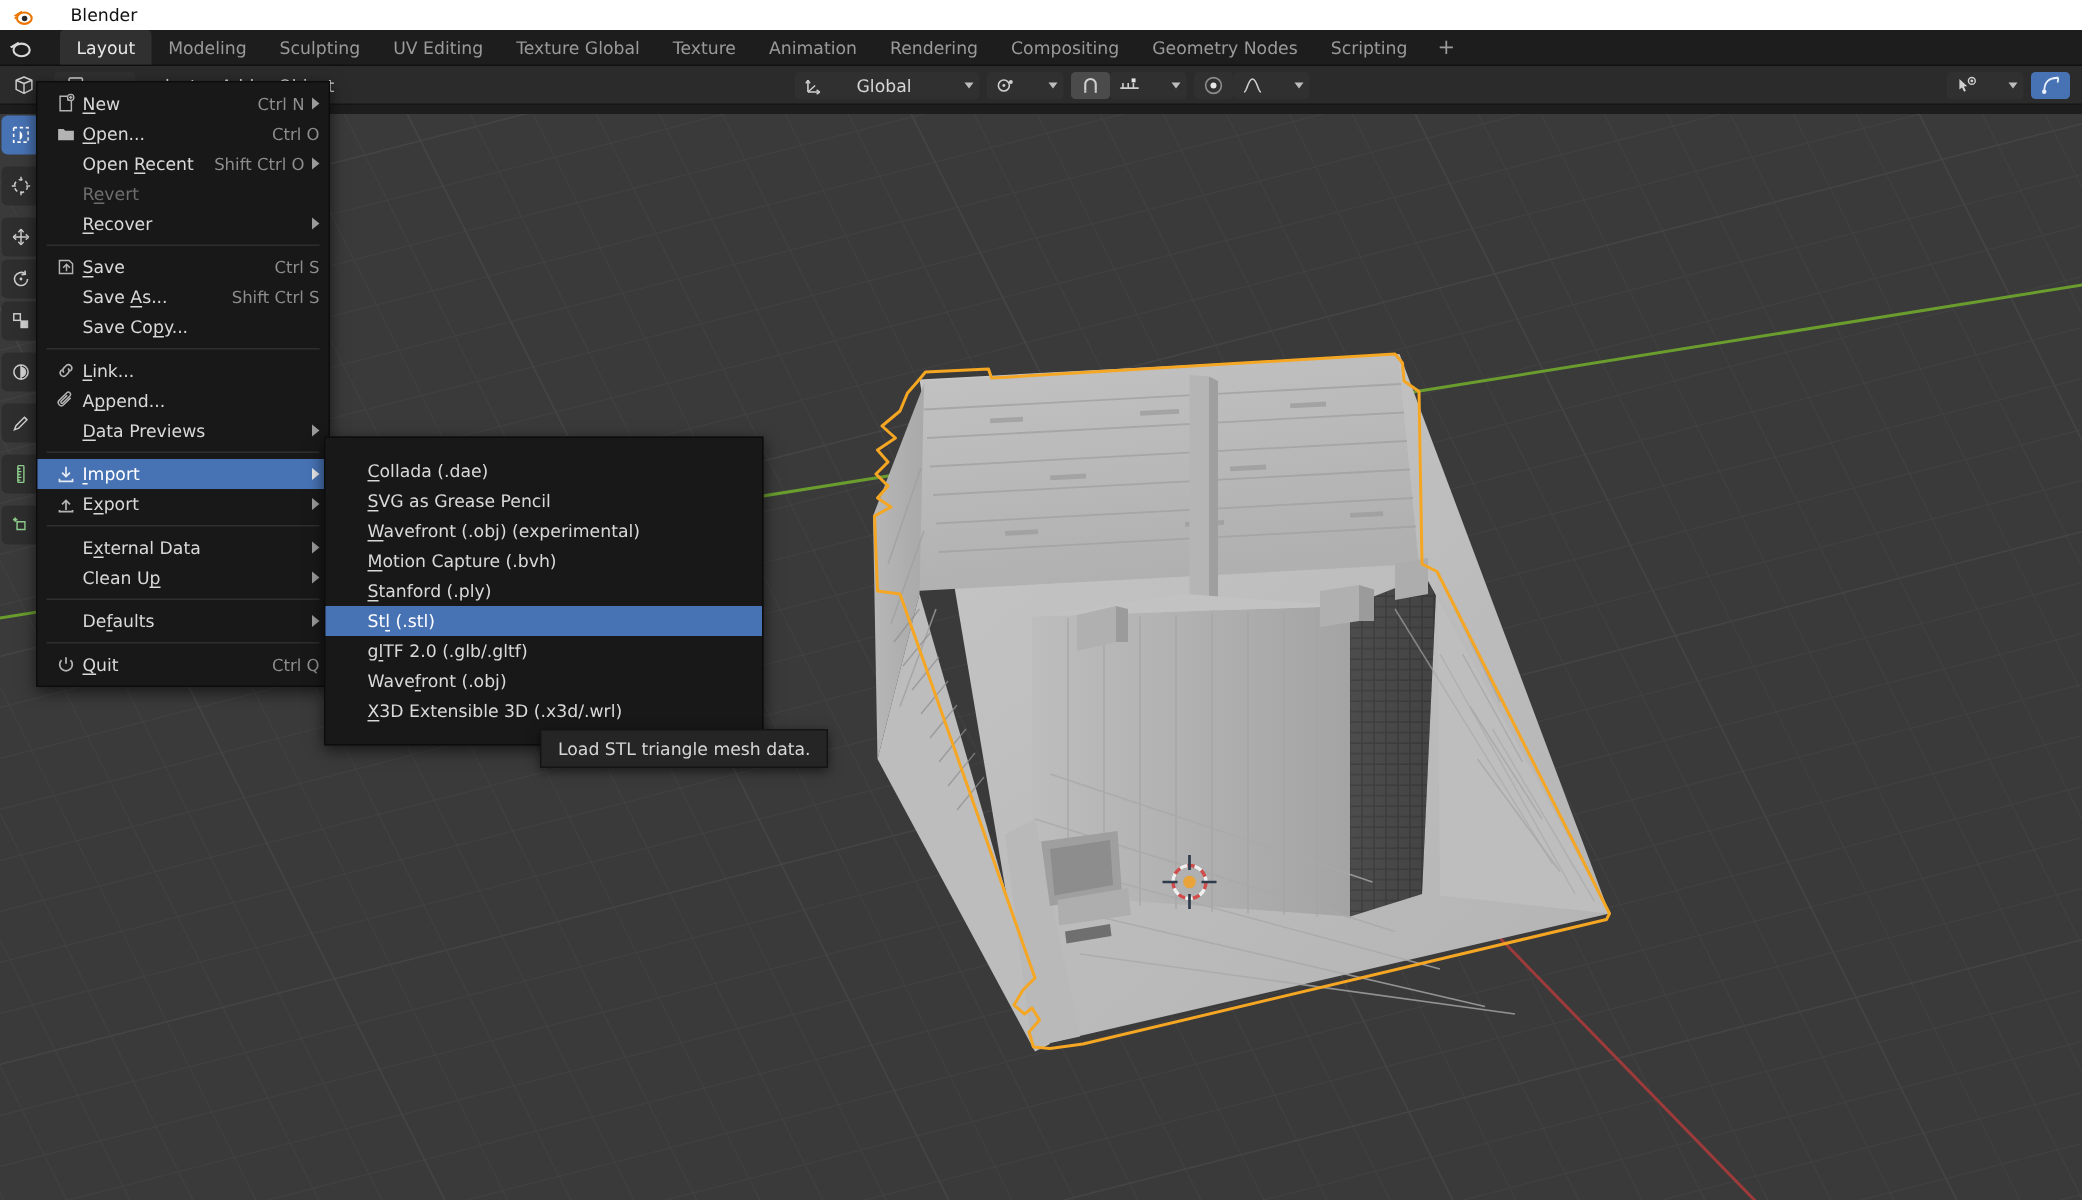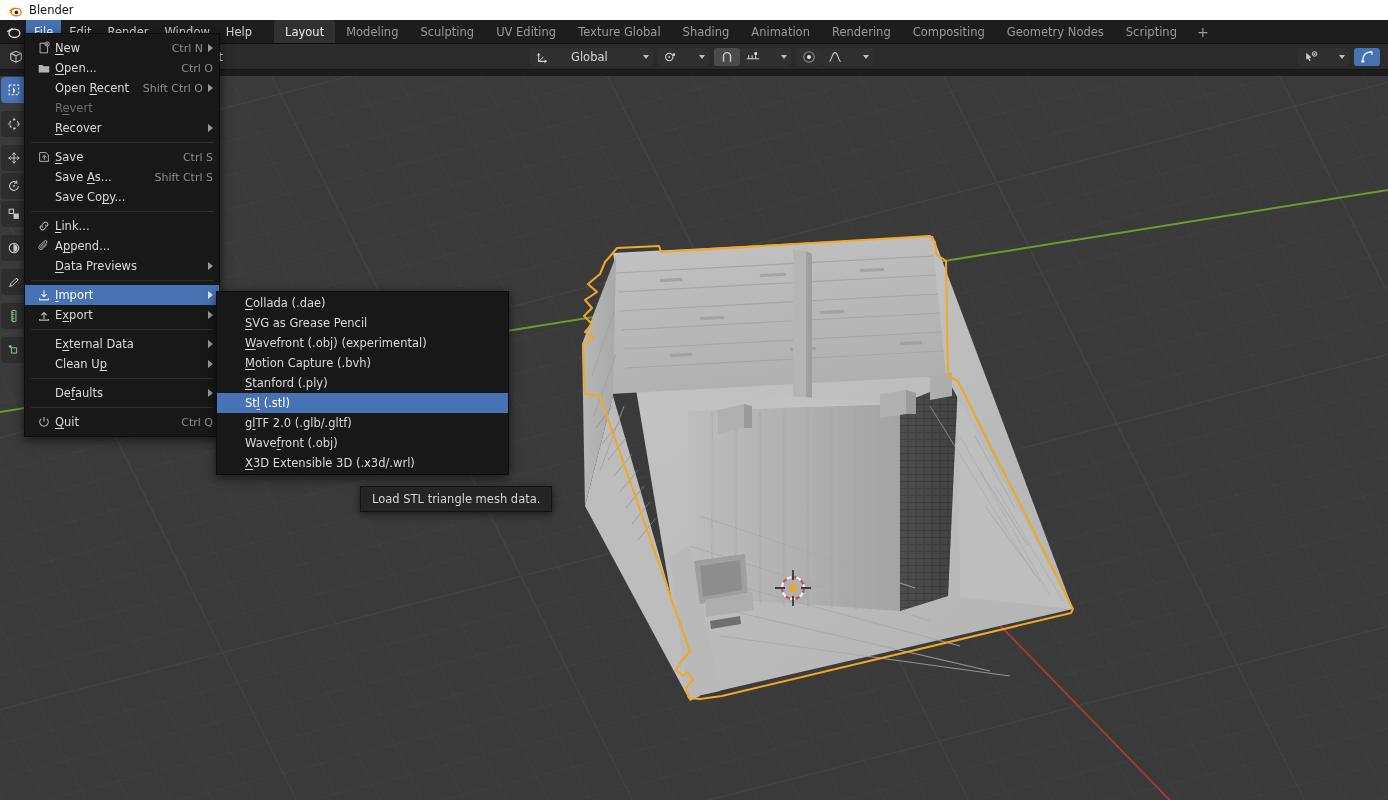--- a/index.html
+++ b/index.html
@@ -2,21 +2,21 @@
 <html><head>
 <meta charset="utf-8">
 <style>
   * { box-sizing: border-box; margin:0; padding:0; }
   html,body { width:1388px; height:800px; overflow:hidden; background:#1d1d1d;
               font-family:"DejaVu Sans", sans-serif; }
 
   
   #titlebar{
     height:20px; width:100%; background:#ffffff; display:flex; align-items:center;
-    padding-left:8px; gap:7px;
+    padding-left:8px; gap:25px;
   }
   #titlebar .tb-title{ font-size:11.5px; color:#111; font-family:"DejaVu Sans",sans-serif;}
   .blender-logo{ width:14px;height:14px;position:relative;display:inline-block; }
 
   
   #topbar{
     height:24px; width:100%; background:#1d1d1d; display:flex; align-items:stretch;
     border-bottom:1px solid #101010;
   }
   #topbar .logo-cell{ width:26px; display:flex;align-items:center;justify-content:center; }
@@ -62,21 +62,21 @@
 
   
   #viewport{
     position:absolute; left:0; top:76px; width:1388px; height:724px;
     background:#3a3a3a; overflow:hidden;
   }
   #grid{ position:absolute; inset:-200px -200px -200px -200px; }
 
   
   #filemenu{
-    position:absolute; left:24px; top:33px; width:196px; background:#181818;
+    position:absolute; left:24px; top:54px; width:196px; background:#181818;
     border:1px solid #0d0d0d; box-shadow:0 3px 10px rgba(0,0,0,.6);
     padding:4px 0; z-index:40;
   }
   .mi{
     height:20px; display:flex;align-items:center; padding:0 6px 0 8px; color:#d9d9d9;
     font-size:11.5px; position:relative; white-space:nowrap;
   }
   .mi .mi-ico{ width:22px; display:flex;align-items:center;justify-content:center;
                flex:0 0 22px; opacity:.85;}
   .mi .mi-label{ flex:1 1 auto; }
@@ -87,21 +87,21 @@
   .mi.hl{ background:#4772b3; color:#ffffff; }
   .mi.hl .mi-arrow{ border-left-color:#e6e6e6; }
   .mi.disabled{ color:#6d6d6d; }
   .msep{ height:1px;background:#2e2e2e;margin:4px 6px; }
   .u{ text-decoration:underline; text-underline-offset:2px; }
 
   
   #submenu{
     position:absolute; left:216px; top:291px; width:293px; background:#181818;
     border:1px solid #0d0d0d; box-shadow:0 3px 10px rgba(0,0,0,.6);
-    padding:1px 0; z-index:41;
+    padding:12px 0; z-index:41;
   }
   #submenu .mi{ padding-left:28px; height:20px; }
   #submenu .mi.hl{ background:#4772b3; }
 
   
   #tooltip{
     position:absolute; left:360px; top:486px; background:#252525; border:1px solid #141414;
     color:#d5d5d5; font-size:11.5px; padding:5px 11px; z-index:50;
     box-shadow:0 2px 7px rgba(0,0,0,.55);
   }
@@ -122,34 +122,27 @@
 </div>
 
 <div id="topbar">
   <div class="logo-cell">
     <svg width="16" height="16" viewBox="0 0 16 16">
       <ellipse cx="9.4" cy="9.3" rx="5.4" ry="4.2" fill="none" stroke="#d8d8d8" stroke-width="1.4"></ellipse>
       <circle cx="9.6" cy="9.6" r="1.9" fill="#1d1d1d"></circle>
       <path d="M1.6 7.2 L7.2 3.8 L8.0 5.1 L2.8 8.1 Z" fill="#d8d8d8"></path>
     </svg>
   </div>
-  <div id="menus" style="display:flex;align-items:stretch;">
-      <div class="menu-btn active">File</div>
-      <div class="menu-btn">Edit</div>
-      <div class="menu-btn">Render</div>
-      <div class="menu-btn">Window</div>
-      <div class="menu-btn">Help</div>
-    </div>
   <div class="tabs" id="wstabs">
       <div class="ws-tab active">Layout</div>
       <div class="ws-tab">Modeling</div>
       <div class="ws-tab">Sculpting</div>
       <div class="ws-tab">UV Editing</div>
       <div class="ws-tab">Texture Global</div>
-      <div class="ws-tab">Shading</div>
+      <div class="ws-tab">Texture</div>
       <div class="ws-tab">Animation</div>
       <div class="ws-tab">Rendering</div>
       <div class="ws-tab">Compositing</div>
       <div class="ws-tab">Geometry Nodes</div>
       <div class="ws-tab">Scripting</div>
     </div>
   <div class="plus-tab">+</div>
 </div>
 
 <div id="vpheader">

